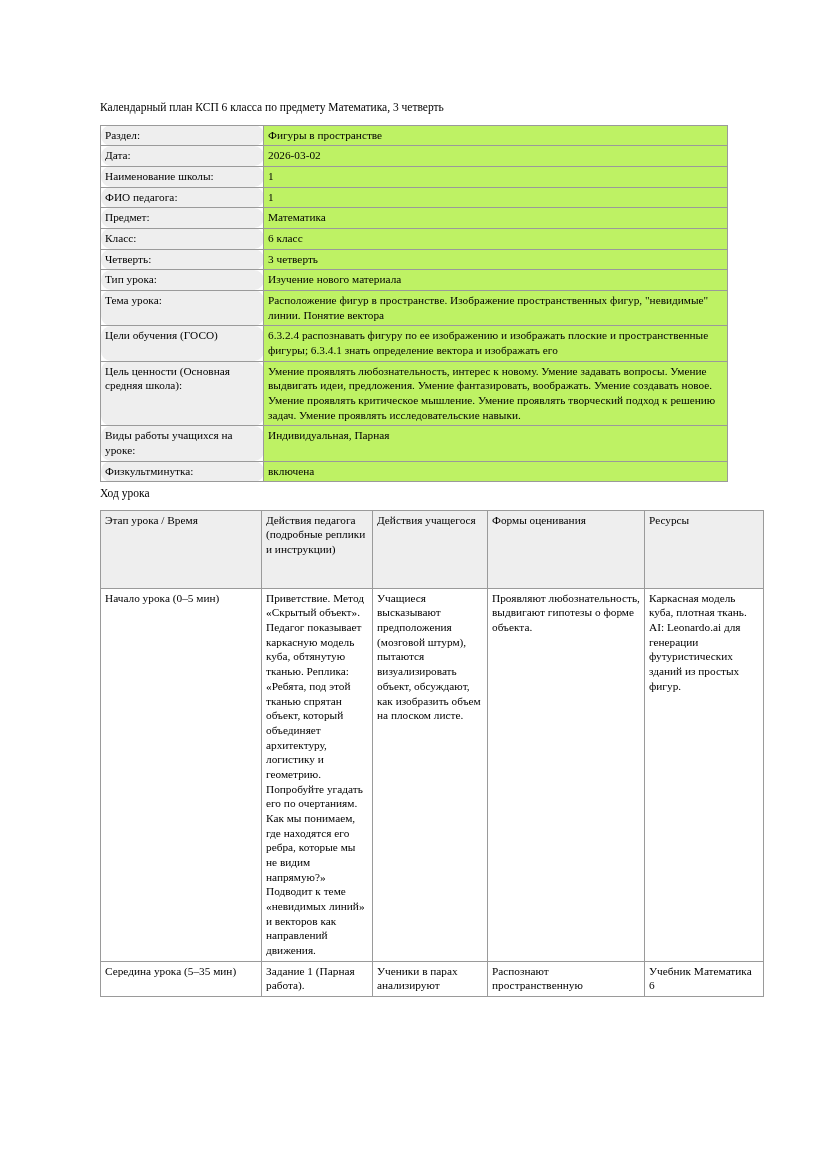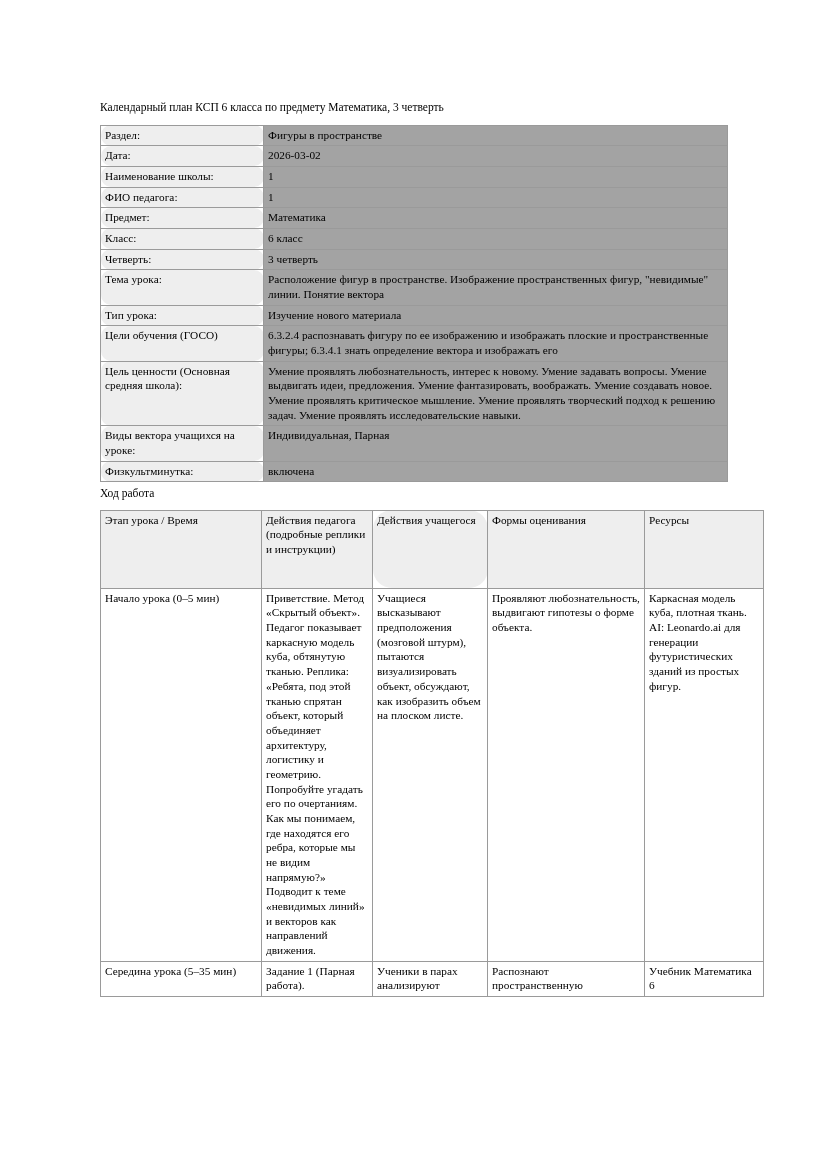--- a/index.html
+++ b/index.html
@@ -38,33 +38,33 @@
     vertical-align: top;
     text-align: left;
     font-weight: normal;
   }
   .info-table td.label {
     width: 154px;
     background: #eeeeee;
     border-radius: 10px;
   }
   .info-table td.value {
-    background: #a3a3a3;
+    background: #bef264;
   }
   .section-caption {
     font-size: 11.5px;
     line-height: 1.35;
     margin: 4px 0 8px 0;
   }
   .flow-table thead td {
     background: #eeeeee;
   }
   .flow-table td.c0 { width: 152px; margin-left: 44px; }
   .flow-table td.c1 { width: 102px; }
-  .flow-table td.c2 { width: 106px; border-radius: 19px; }
+  .flow-table td.c2 { width: 106px; }
   .flow-table td.c3 { width: 148px; }
   .flow-table td.c4 { width: 110px; }
   .flow-table tbody td {
     background: #ffffff;
   }
   .hdr-cell {
     height: 72px;
   }
 </style>
 </head>
@@ -98,47 +98,47 @@
       </tr>
       <tr>
         <td class="label">Класс:</td>
         <td class="value">6 класс</td>
       </tr>
       <tr>
         <td class="label">Четверть:</td>
         <td class="value">3 четверть</td>
       </tr>
       <tr>
+        <td class="label">Тип урока:</td>
+        <td class="value">Изучение нового материала</td>
+      </tr>
+      <tr>
         <td class="label">Тема урока:</td>
         <td class="value">Расположение фигур в пространстве. Изображение пространственных фигур, "невидимые" линии. Понятие вектора</td>
-      </tr>
-      <tr>
-        <td class="label">Тип урока:</td>
-        <td class="value">Изучение нового материала</td>
       </tr>
       <tr>
         <td class="label">Цели обучения (ГОСО)</td>
         <td class="value">6.3.2.4 распознавать фигуру по ее изображению и изображать плоские и пространственные фигуры; 6.3.4.1 знать определение вектора и изображать его</td>
       </tr>
       <tr>
         <td class="label">Цель ценности (Основная средняя школа):</td>
         <td class="value">Умение проявлять любознательность, интерес к новому. Умение задавать вопросы. Умение выдвигать идеи, предложения. Умение фантазировать, воображать. Умение создавать новое. Умение проявлять критическое мышление. Умение проявлять творческий подход к решению задач. Умение проявлять исследовательские навыки.</td>
       </tr>
       <tr>
-        <td class="label">Виды вектора учащихся на уроке:</td>
+        <td class="label">Виды работы учащихся на уроке:</td>
         <td class="value">Индивидуальная, Парная</td>
       </tr>
       <tr>
         <td class="label">Физкультминутка:</td>
         <td class="value">включена</td>
       </tr>
     </tbody>
   </table>
 
-  <p class="section-caption">Ход работа</p>
+  <p class="section-caption">Ход урока</p>
 
   <table class="flow-table">
     <thead>
       <tr>
         <td class="c0 hdr-cell">Этап урока / Время</td>
         <td class="c1 hdr-cell">Действия педагога (подробные реплики и инструкции)</td>
         <td class="c2 hdr-cell">Действия учащегося</td>
         <td class="c3 hdr-cell">Формы оценивания</td>
         <td class="c4 hdr-cell">Ресурсы</td>
       </tr>

